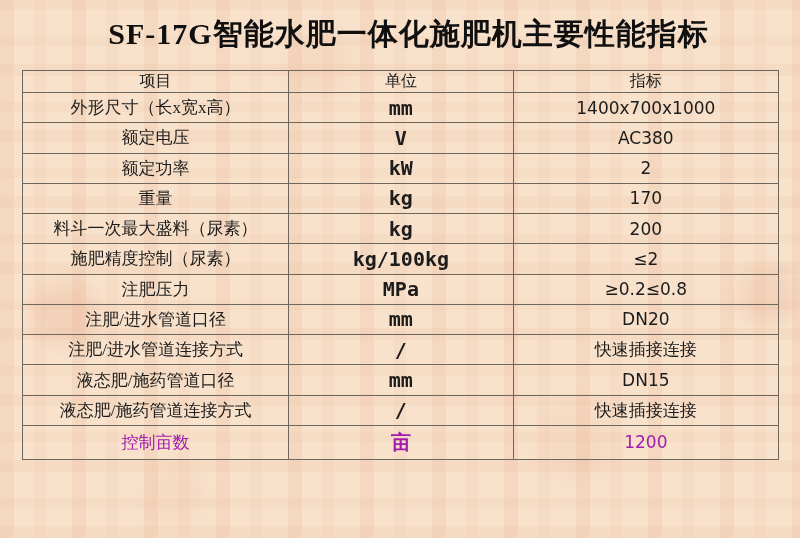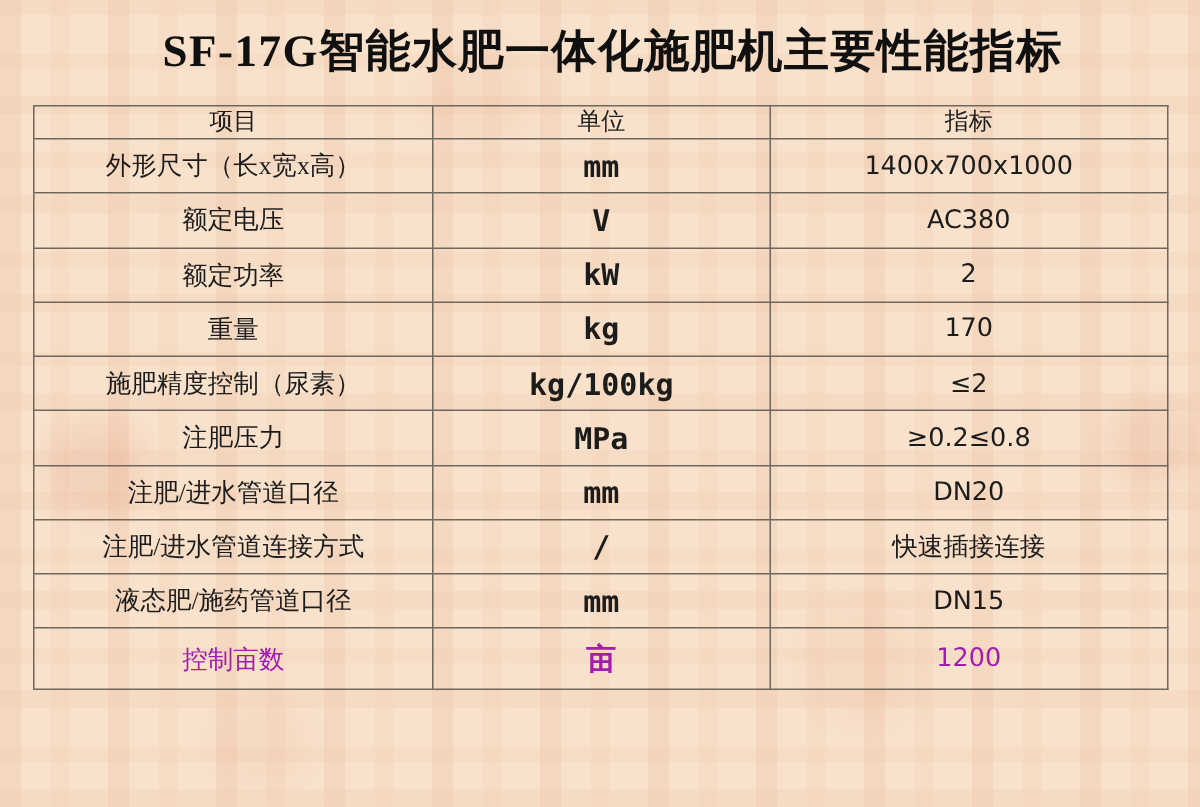--- a/index.html
+++ b/index.html
@@ -109,20 +109,25 @@
       <td class="c-item">额定功率</td>
       <td class="c-unit">kW</td>
       <td class="c-value">2</td>
     </tr>
     <tr>
       <td class="c-item">重量</td>
       <td class="c-unit">kg</td>
       <td class="c-value">170</td>
     </tr>
     <tr>
+      <td class="c-item">料斗一次最大盛料（尿素）</td>
+      <td class="c-unit">kg</td>
+      <td class="c-value">200</td>
+    </tr>
+    <tr>
       <td class="c-item">施肥精度控制（尿素）</td>
       <td class="c-unit">kg/100kg</td>
       <td class="c-value">≤2</td>
     </tr>
     <tr>
       <td class="c-item">注肥压力</td>
       <td class="c-unit">MPa</td>
       <td class="c-value">≥0.2≤0.8</td>
     </tr>
     <tr>
@@ -133,19 +138,24 @@
     <tr>
       <td class="c-item">注肥/进水管道连接方式</td>
       <td class="c-unit">/</td>
       <td class="c-value">快速插接连接</td>
     </tr>
     <tr>
       <td class="c-item">液态肥/施药管道口径</td>
       <td class="c-unit">mm</td>
       <td class="c-value">DN15</td>
     </tr>
+    <tr>
+      <td class="c-item">液态肥/施药管道连接方式</td>
+      <td class="c-unit">/</td>
+      <td class="c-value">快速插接连接</td>
+    </tr>
     <tr class="highlight">
       <td class="c-item">控制亩数</td>
       <td class="c-unit">亩</td>
       <td class="c-value">1200</td>
     </tr>
   </tbody>
 </table>
 
 </body></html>

